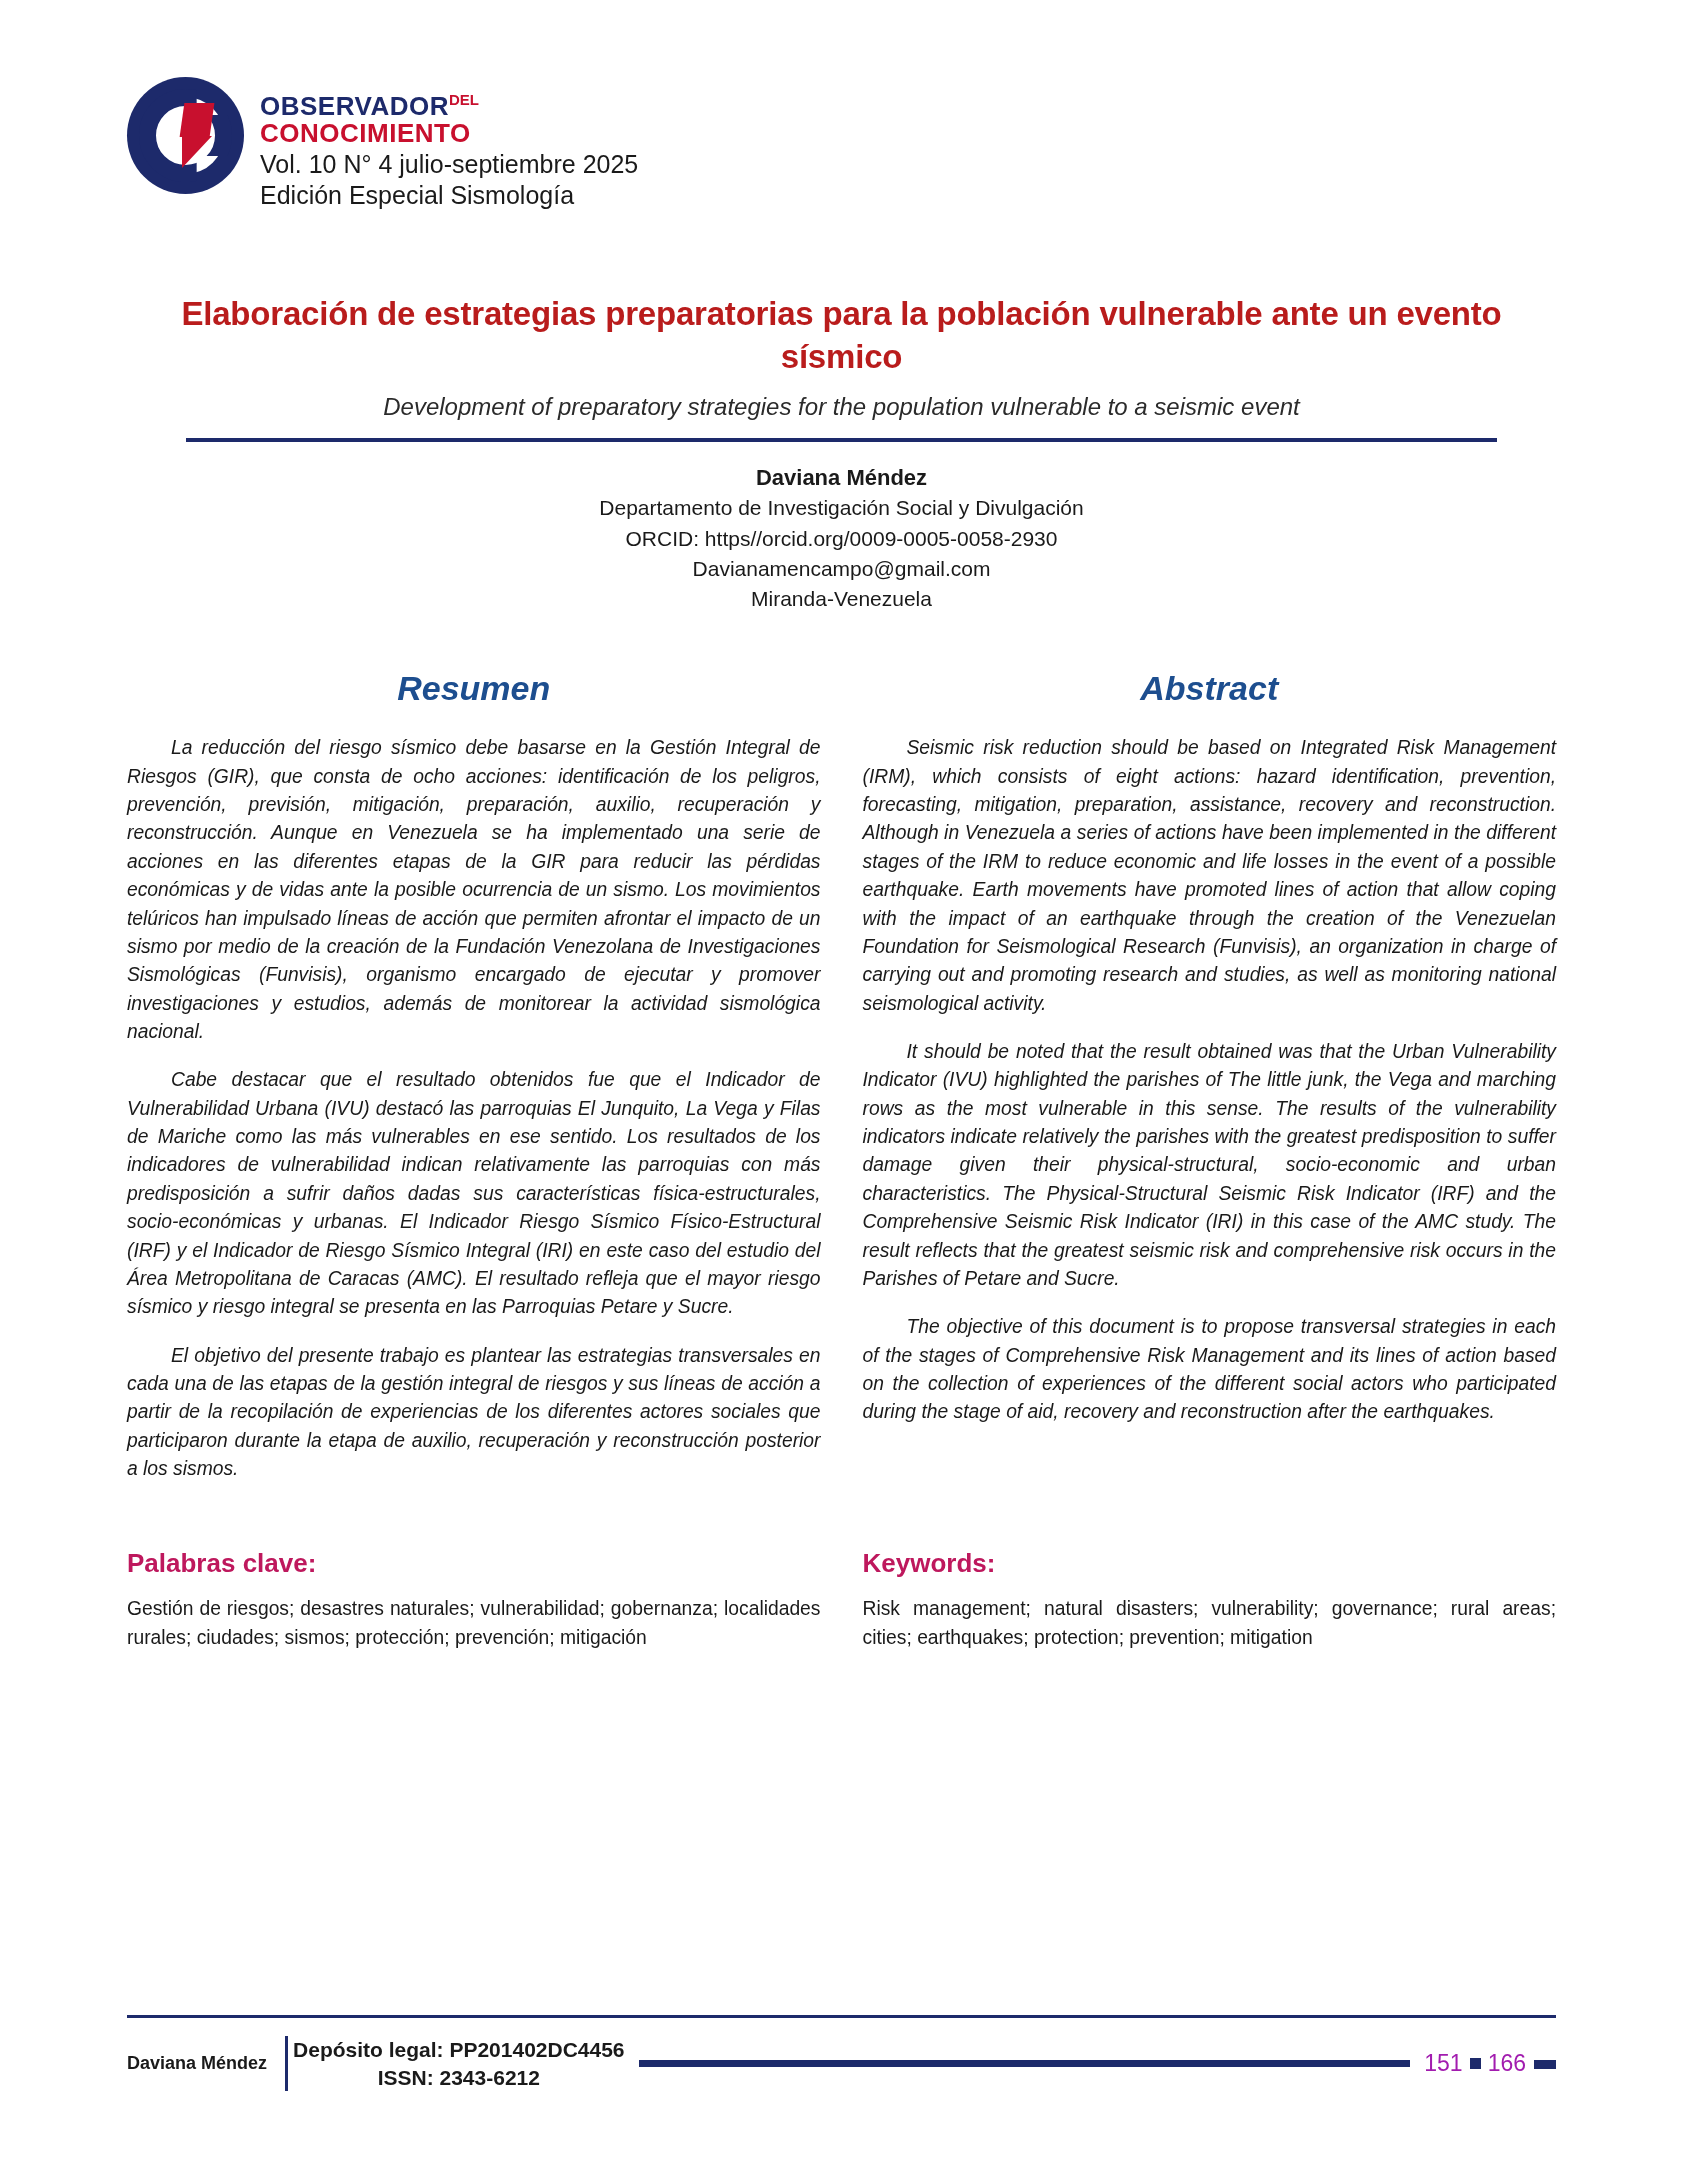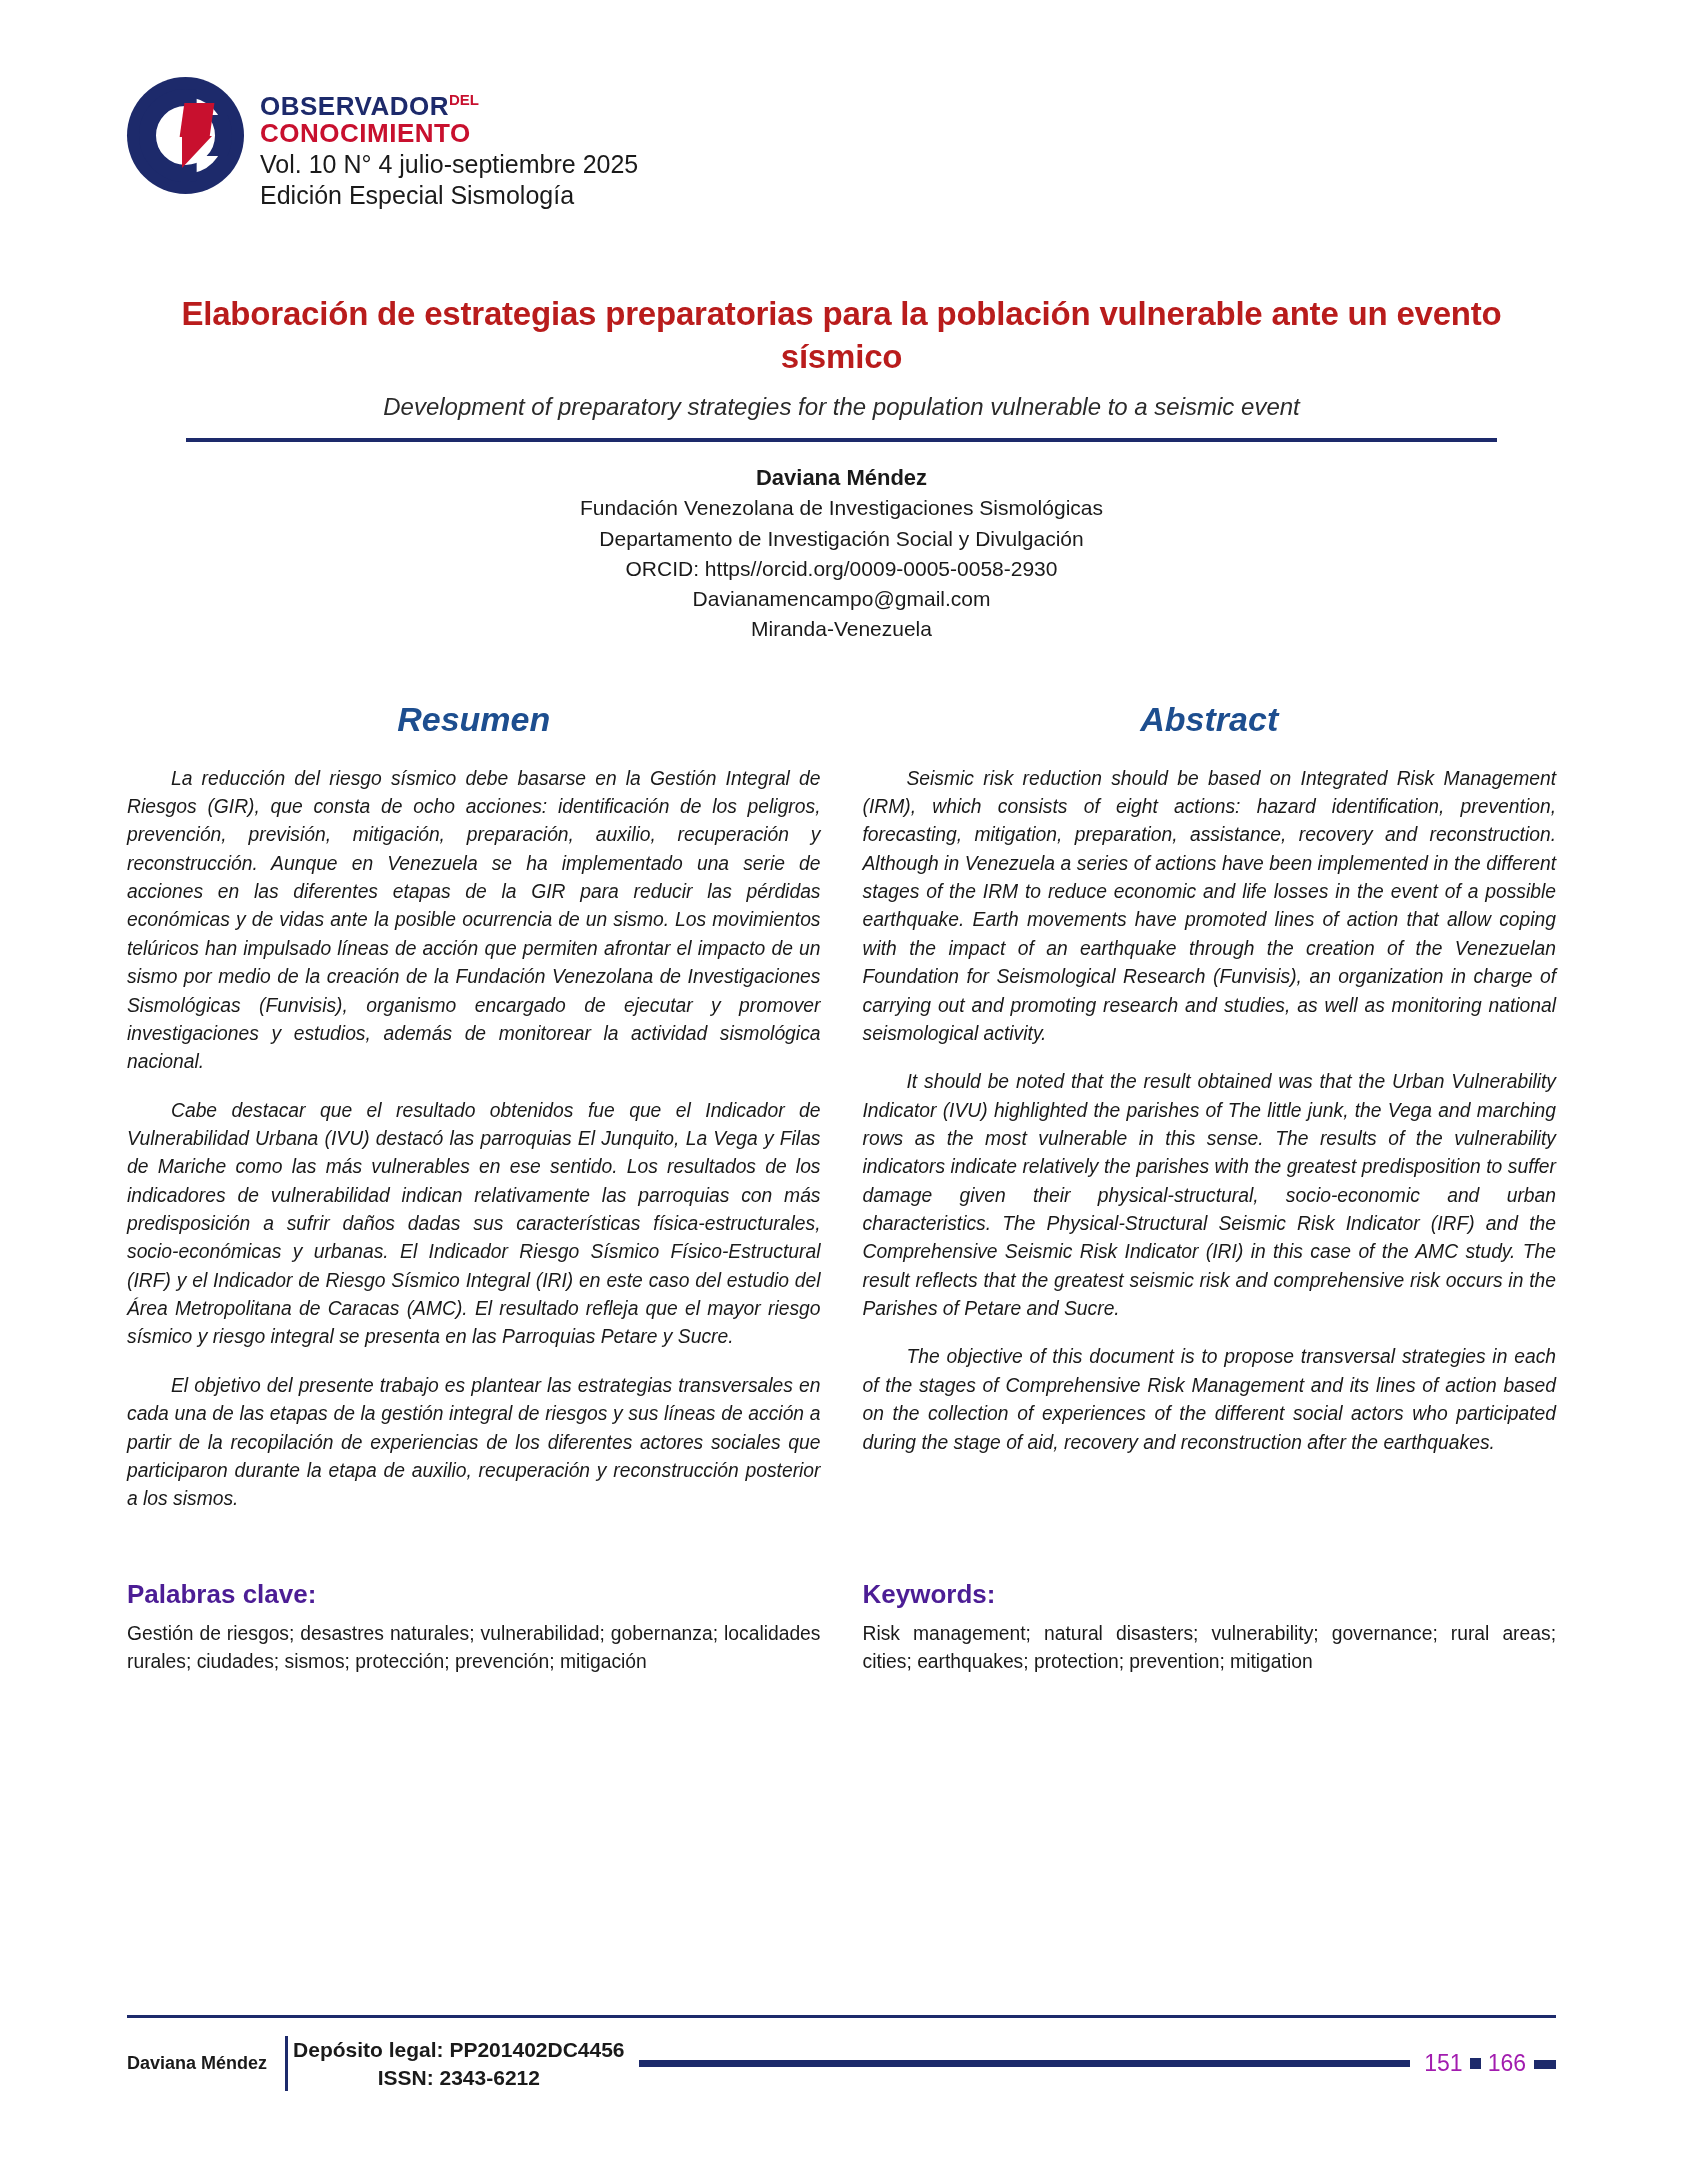--- a/index.html
+++ b/index.html
@@ -171,22 +171,22 @@
   
   .kw-row {
     display: flex;
     gap: 42px;
     margin-top: 65px;
   }
   .kw-col { flex: 1 1 0; }
   .kw-head {
     font-size: 26px;
     font-weight: bold;
-    color: #4c1d95;
-    margin-bottom: 10px;
+    color: #be185d;
+    margin-bottom: 16px;
   }
   .kw-text {
     font-size: 19.3px;
     line-height: 1.47;
     text-align: justify;
     color: #1a1a1a;
   }
 
   
   .footer {
@@ -272,21 +272,20 @@
   </div>
 
   <div class="title-block">
     <div class="art-title">Elaboración de estrategias preparatorias para la población vulnerable ante un evento sísmico</div>
     <div class="art-subtitle">Development of preparatory strategies for the population vulnerable to a seismic event</div>
     <div class="rule"></div>
   </div>
 
   <div class="author-block">
     <div class="author-name">Daviana Méndez</div>
-    <div>Fundación Venezolana de Investigaciones Sismológicas</div>
     <div>Departamento de Investigación Social y Divulgación</div>
     <div>ORCID: https//orcid.org/0009-0005-0058-2930</div>
     <div>Davianamencampo@gmail.com</div>
     <div>Miranda-Venezuela</div>
   </div>
 
   <div class="cols">
     <div class="col">
       <div class="col-head">Resumen</div>
       <p>La reducción del riesgo sísmico debe basarse en la Gestión Integral de Riesgos (GIR), que consta de ocho acciones: identificación de los peligros, prevención, previsión, mitigación, preparación, auxilio, recuperación y reconstrucción. Aunque en Venezuela se ha implementado una serie de acciones en las diferentes etapas de la GIR para reducir las pérdidas económicas y de vidas ante la posible ocurrencia de un sismo. Los movimientos telúricos han impulsado líneas de acción que permiten afrontar el impacto de un sismo por medio de la creación de la Fundación Venezolana de Investigaciones Sismológicas (Funvisis), organismo encargado de ejecutar y promover investigaciones y estudios, además de monitorear la actividad sismológica nacional.</p>

